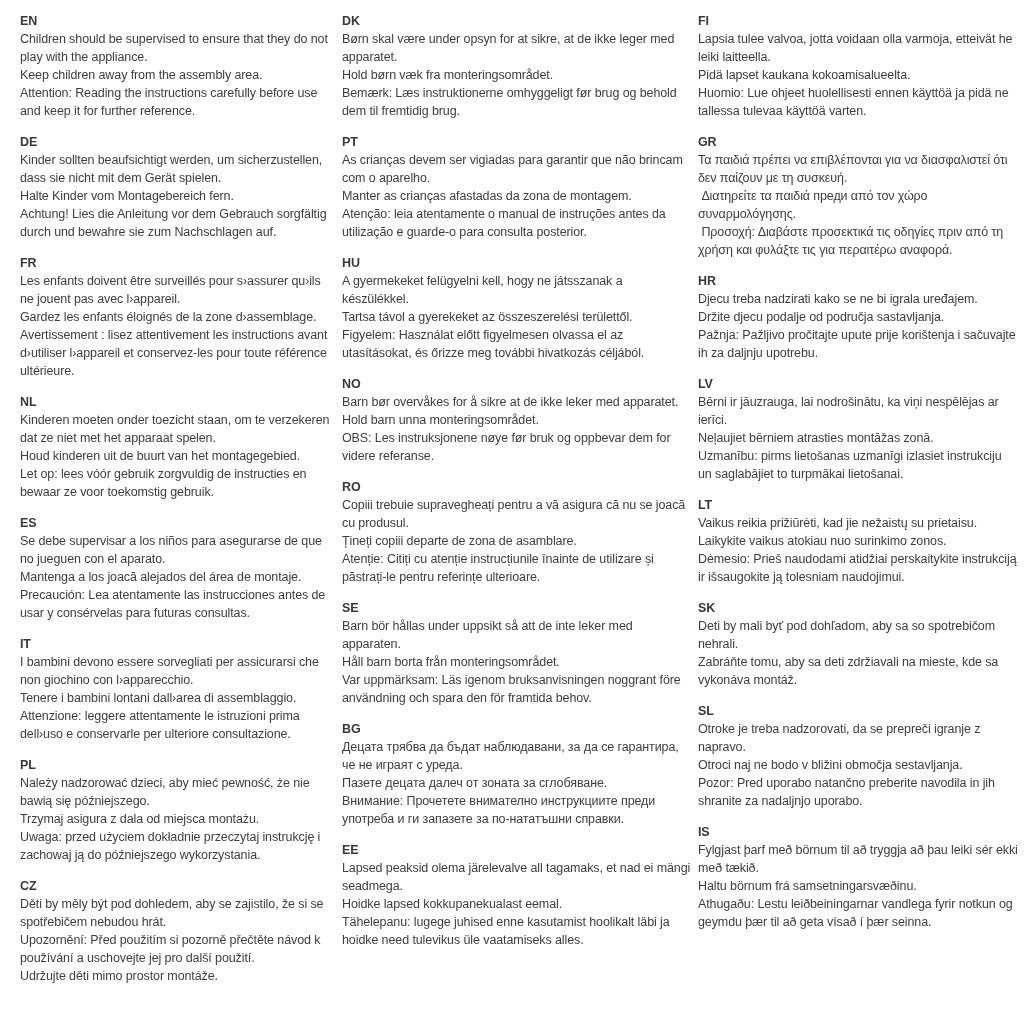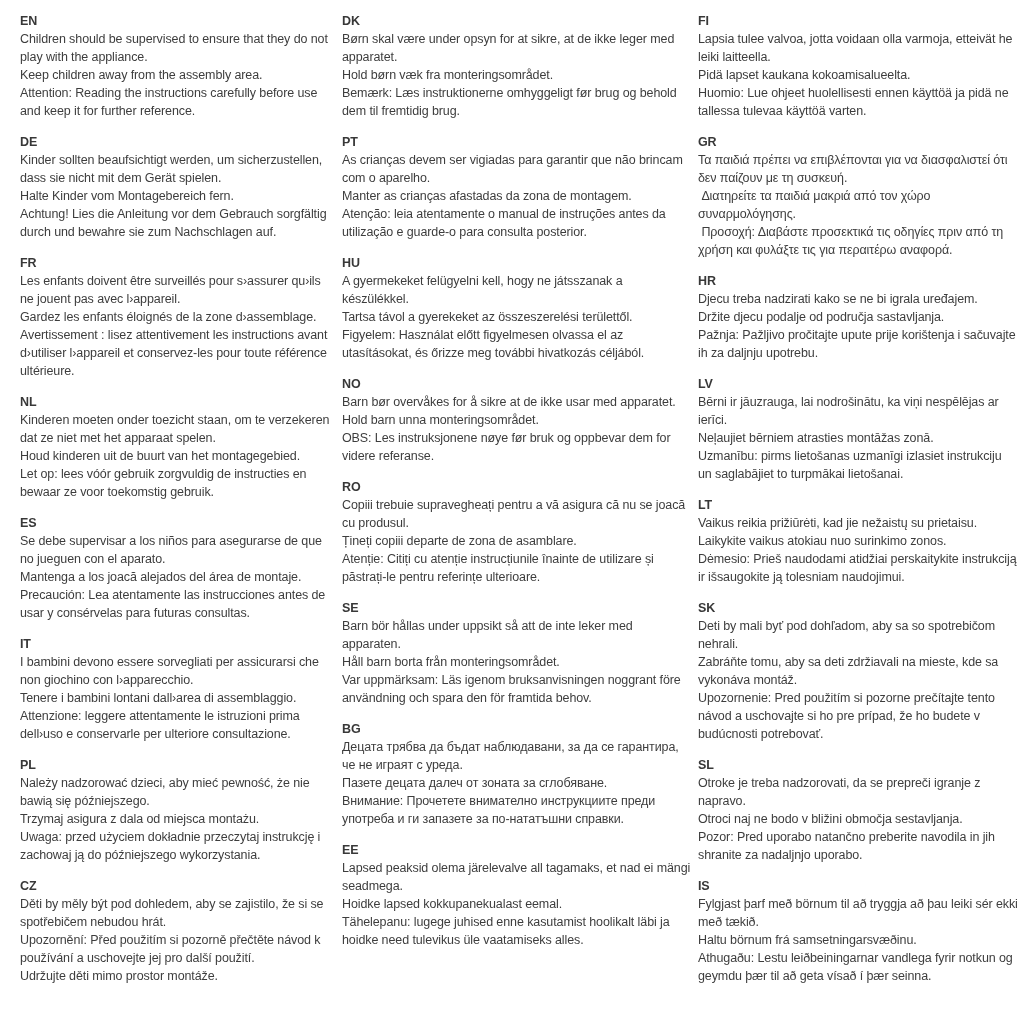--- a/index.html
+++ b/index.html
@@ -110,21 +110,21 @@
           <div class="line">Atenção: leia atentamente o manual de instruções antes da utilização e guarde-o para consulta posterior.</div>
         </div>
         <div class="block">
           <div class="lang">HU</div>
           <div class="line">A gyermekeket felügyelni kell, hogy ne játsszanak a készülékkel.</div>
           <div class="line">Tartsa távol a gyerekeket az összeszerelési területtől.</div>
           <div class="line">Figyelem: Használat előtt figyelmesen olvassa el az utasításokat, és őrizze meg további hivatkozás céljából.</div>
         </div>
         <div class="block">
           <div class="lang">NO</div>
-          <div class="line">Barn bør overvåkes for å sikre at de ikke usar med apparatet.</div>
+          <div class="line">Barn bør overvåkes for å sikre at de ikke leker med apparatet.</div>
           <div class="line">Hold barn unna monteringsområdet.</div>
           <div class="line">OBS: Les instruksjonene nøye før bruk og oppbevar dem for videre referanse.</div>
         </div>
         <div class="block">
           <div class="lang">RO</div>
           <div class="line">Copiii trebuie supravegheați pentru a vă asigura că nu se joacă cu produsul.</div>
           <div class="line">Țineți copiii departe de zona de asamblare.</div>
           <div class="line">Atenție: Citiți cu atenție instrucțiunile înainte de utilizare și păstrați-le pentru referințe ulterioare.</div>
         </div>
         <div class="block">
@@ -149,21 +149,21 @@
       <div class="col">
         <div class="block">
           <div class="lang">FI</div>
           <div class="line">Lapsia tulee valvoa, jotta voidaan olla varmoja, etteivät he leiki laitteella.</div>
           <div class="line">Pidä lapset kaukana kokoamisalueelta.</div>
           <div class="line">Huomio: Lue ohjeet huolellisesti ennen käyttöä ja pidä ne tallessa tulevaa käyttöä varten.</div>
         </div>
         <div class="block">
           <div class="lang">GR</div>
           <div class="line">Τα παιδιά πρέπει να επιβλέπονται για να διασφαλιστεί ότι δεν παίζουν με τη συσκευή.</div>
-          <div class="line"> Διατηρείτε τα παιδιά μακριά από τον χώρο συναρμολόγησης.</div>
+          <div class="line"> Διατηρείτε τα παιδιά преди από τον χώρο συναρμολόγησης.</div>
           <div class="line"> Προσοχή: Διαβάστε προσεκτικά τις οδηγίες πριν από τη χρήση και φυλάξτε τις για περαιτέρω αναφορά.</div>
         </div>
         <div class="block">
           <div class="lang">HR</div>
           <div class="line">Djecu treba nadzirati kako se ne bi igrala uređajem.</div>
           <div class="line">Držite djecu podalje od područja sastavljanja.</div>
           <div class="line">Pažnja: Pažljivo pročitajte upute prije korištenja i sačuvajte ih za daljnju upotrebu.</div>
         </div>
         <div class="block">
           <div class="lang">LV</div>
@@ -174,21 +174,20 @@
         <div class="block">
           <div class="lang">LT</div>
           <div class="line">Vaikus reikia prižiūrėti, kad jie nežaistų su prietaisu.</div>
           <div class="line">Laikykite vaikus atokiau nuo surinkimo zonos.</div>
           <div class="line">Dėmesio: Prieš naudodami atidžiai perskaitykite instrukciją ir išsaugokite ją tolesniam naudojimui.</div>
         </div>
         <div class="block">
           <div class="lang">SK</div>
           <div class="line">Deti by mali byť pod dohľadom, aby sa so spotrebičom nehrali.</div>
           <div class="line">Zabráňte tomu, aby sa deti zdržiavali na mieste, kde sa vykonáva montáž.</div>
-          <div class="line">Upozornenie: Pred použitím si pozorne prečítajte tento návod a uschovajte si ho pre prípad, že ho budete v budúcnosti potrebovať.</div>
         </div>
         <div class="block">
           <div class="lang">SL</div>
           <div class="line">Otroke je treba nadzorovati, da se prepreči igranje z napravo.</div>
           <div class="line">Otroci naj ne bodo v bližini območja sestavljanja.</div>
           <div class="line">Pozor: Pred uporabo natančno preberite navodila in jih shranite za nadaljnjo uporabo.</div>
         </div>
         <div class="block">
           <div class="lang">IS</div>
           <div class="line">Fylgjast þarf með börnum til að tryggja að þau leiki sér ekki með tækið.</div>

